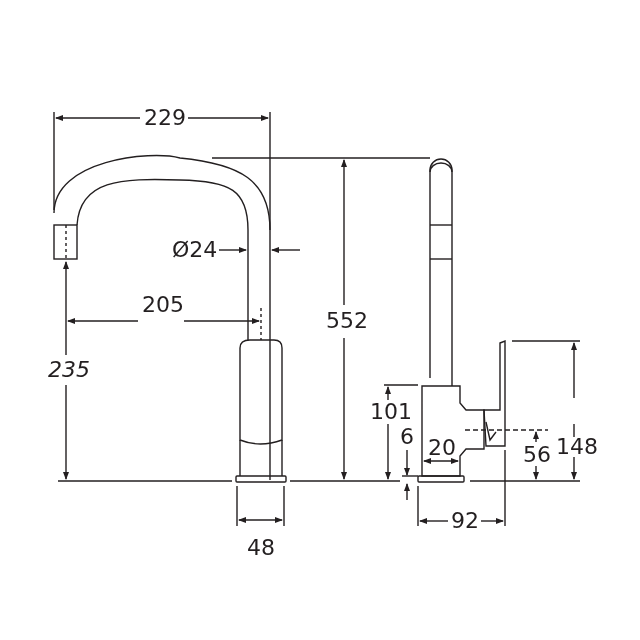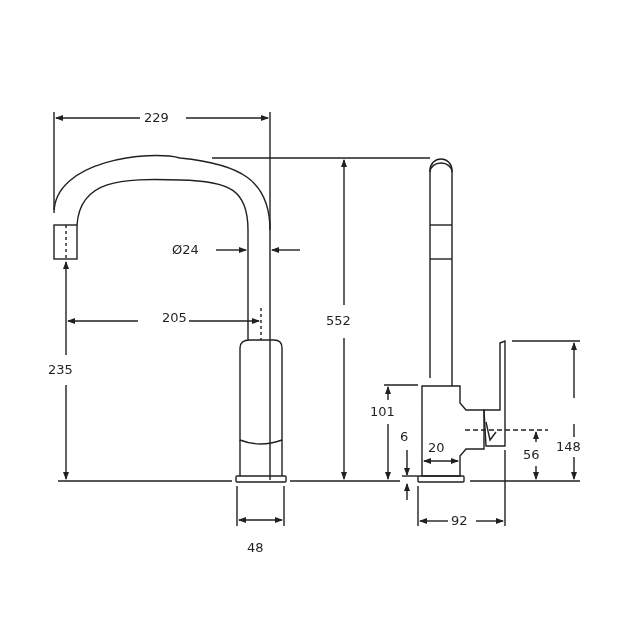--- a/index.html
+++ b/index.html
@@ -1,18 +1,18 @@
 <!DOCTYPE html>
 <html><head>
 <meta charset="utf-8">
 <style>
 html,body{margin:0;padding:0;background:#ffffff;}
 #canvas{position:relative;width:640px;height:640px;background:#fff;overflow:hidden;}
 svg{position:absolute;left:0;top:0;}
-.lbl{position:absolute;font-family:"DejaVu Sans",sans-serif;font-size:13px;color:#231f20;background:#fff;line-height:20px;padding:0 2px;white-space:nowrap;}
+.lbl{position:absolute;font-family:"DejaVu Sans",sans-serif;font-size:22px;color:#231f20;background:#fff;line-height:20px;padding:0 2px;white-space:nowrap;}
 </style>
 </head>
 <body>
 
 <div id="canvas">
 <svg width="640" height="640" viewBox="0 0 640 640">
   <defs>
     <marker id="arr" markerWidth="8" markerHeight="8" refX="7" refY="4" orient="auto-start-reverse" markerUnits="userSpaceOnUse">
       <path d="M0,1 L8,4 L0,7 z" fill="#231f20"></path>
     </marker>
@@ -93,22 +93,22 @@
     <line x1="574" y1="343" x2="574" y2="398" marker-start="url(#arr)"></line>
     <line x1="574" y1="424" x2="574" y2="479" marker-end="url(#arr)"></line>
 
     <line x1="536" y1="432" x2="536" y2="442" marker-start="url(#arr)"></line>
     <line x1="536" y1="466" x2="536" y2="479" marker-end="url(#arr)"></line>
   </g>
 </svg>
 
 <span class="lbl" style="left:142px;top:108px;">229</span>
 <span class="lbl" style="left:170px;top:240px;">Ø24</span>
-<span class="lbl" style="left:140px;top:308px;margin-left:20px;">205</span>
-<span class="lbl" style="left:46px;top:360px;">235</span>
+<span class="lbl" style="left:140px;top:295px;">205</span>
+<span class="lbl" style="left:46px;top:360px;font-style:italic;">235</span>
 <span class="lbl" style="left:245px;top:526px;margin-top:12px;">48</span>
 <span class="lbl" style="left:324px;top:311px;">552</span>
 <span class="lbl" style="left:368px;top:402px;text-align:center;">101</span>
 <span class="lbl" style="left:398px;top:427px;">6</span>
 <span class="lbl" style="left:426px;top:438px;background:transparent;">20</span>
 <span class="lbl" style="left:449px;top:511px;">92</span>
 <span class="lbl" style="left:554px;top:401px;margin-top:36px;">148</span>
 <span class="lbl" style="left:521px;top:445px;">56</span>
 </div>
 

